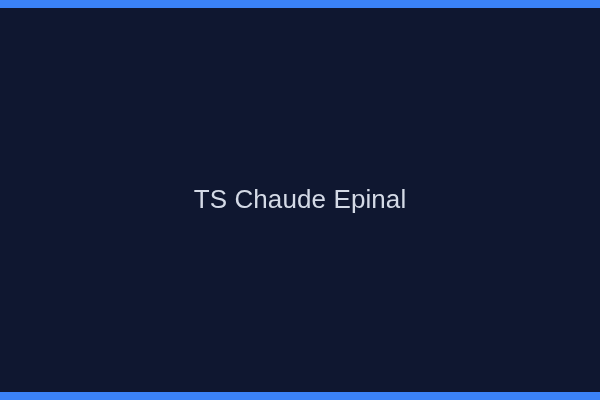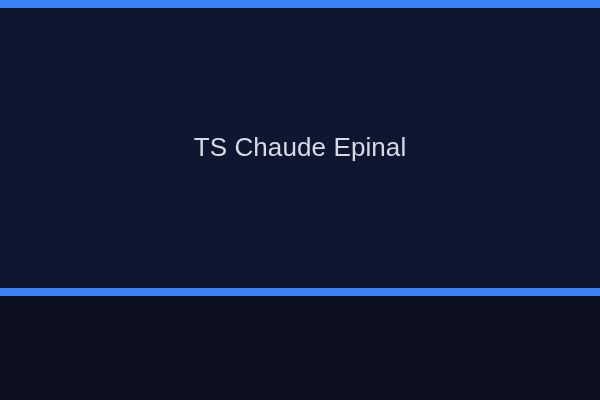--- a/index.html
+++ b/index.html
@@ -49,21 +49,21 @@
     letter-spacing: 0.1px;
     line-height: 1.2;
     text-align: center;
     white-space: nowrap;
     user-select: none;
   }
 </style>
 </head>
 <body>
 
-<div id="placeholder-canvas" style="width: 600px; height: 296px; background: rgb(15, 23, 48);">
+<div id="placeholder-canvas" style="width: 600px; height: 400px; background: rgb(15, 23, 48);">
 
   <div class="accent-band top" style="background: rgb(59, 130, 246);"></div>
 
   <div class="canvas-body">
     <div class="placeholder-caption" style="color: rgb(212, 218, 230);">TS Chaude Epinal</div>
   </div>
 
   <div class="accent-band bottom" style="background: rgb(59, 130, 246);"></div>
 
 </div>

